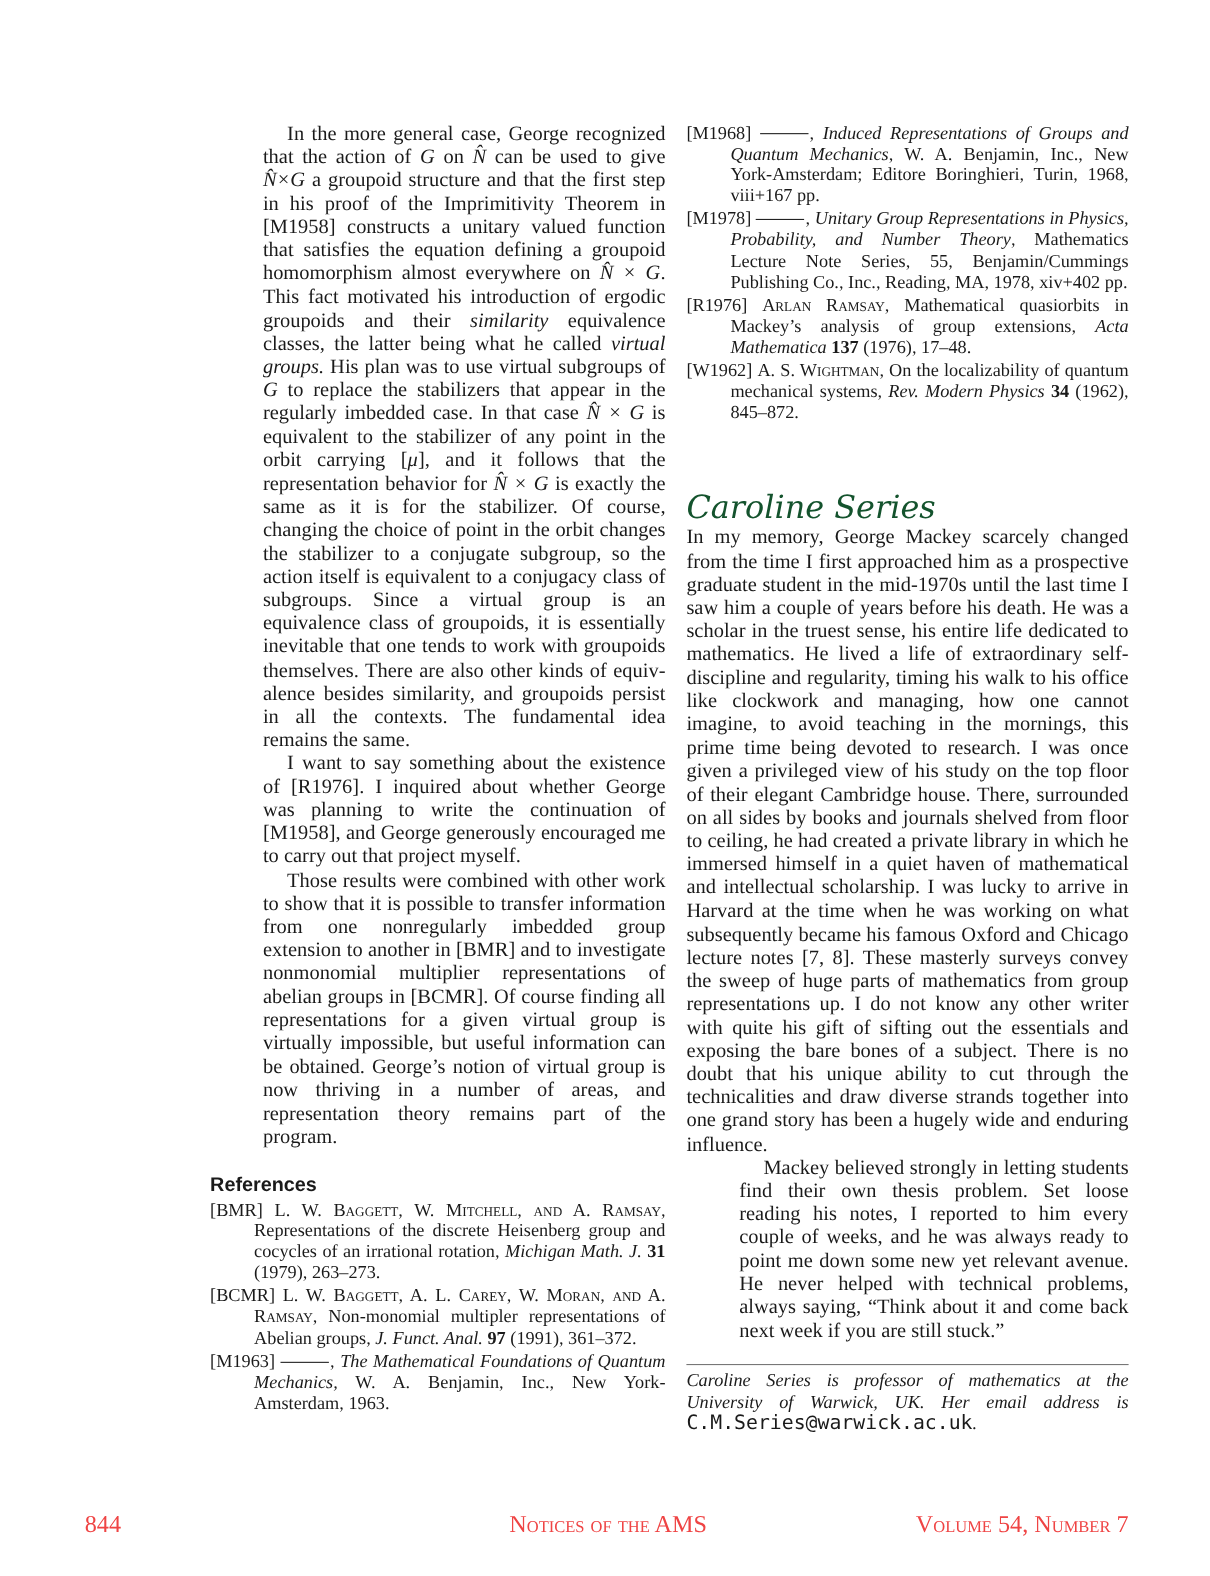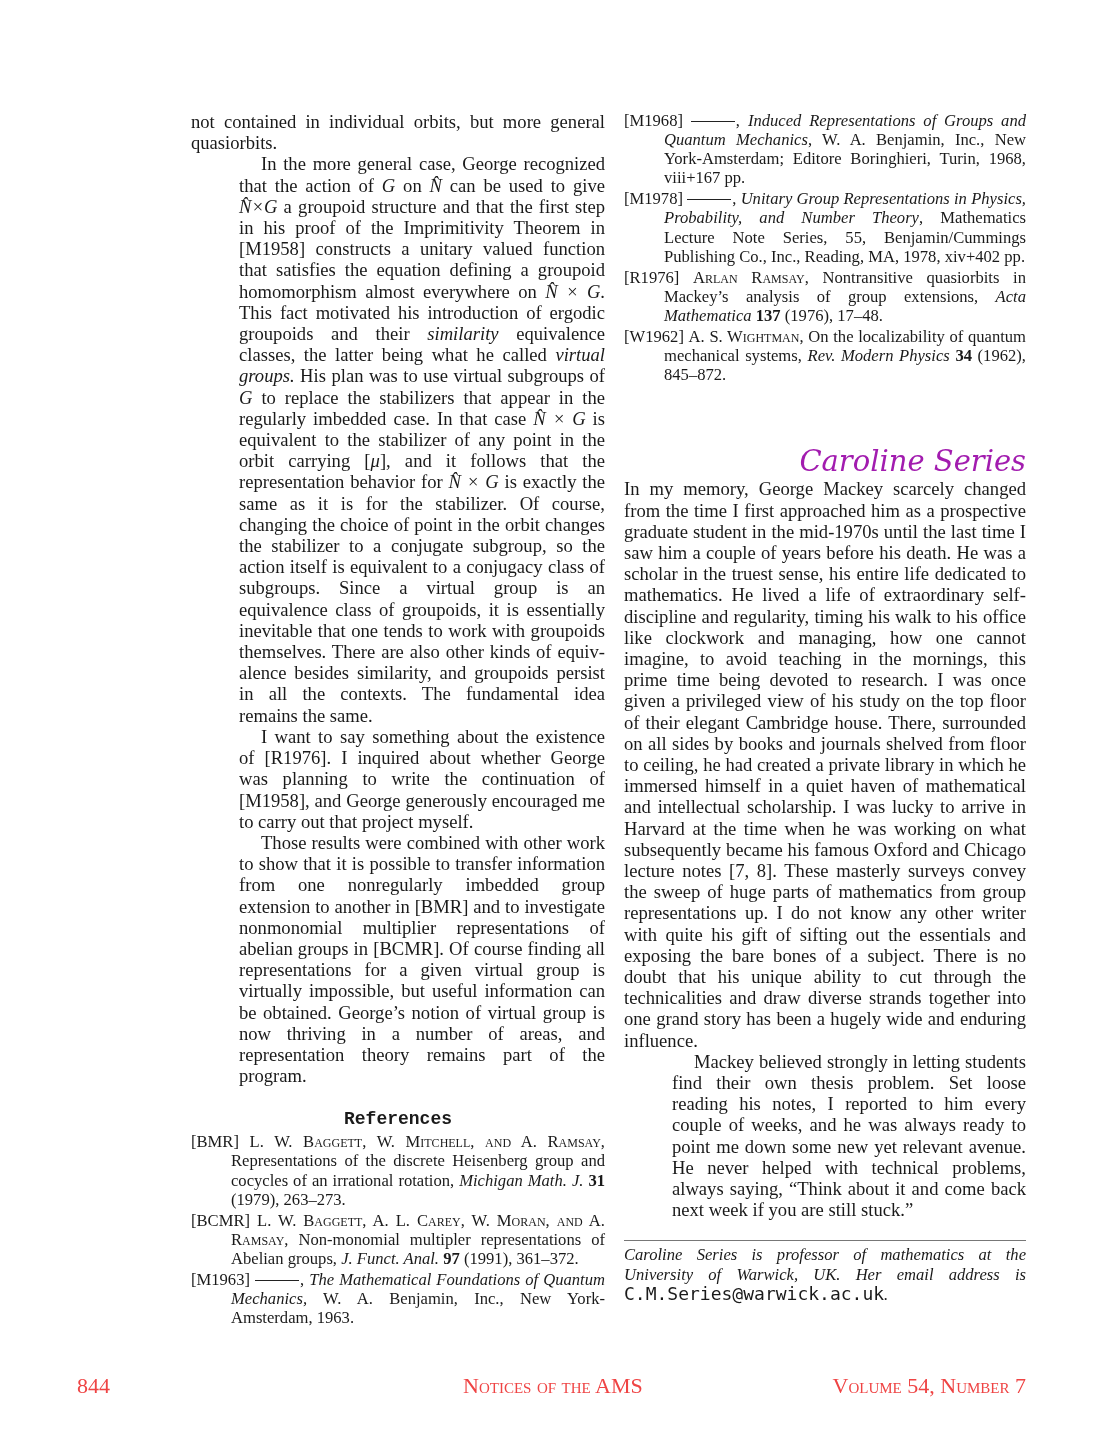--- a/index.html
+++ b/index.html
@@ -5,61 +5,60 @@
   html, body { margin: 0; padding: 0; background: #ffffff; }
   body { width: 1100px; height: 1433px; position: relative; overflow: hidden;
          font-family: "DejaVu Serif", "Liberation Serif", serif; color: #1a1a1a; }
   .col { position: absolute; top: 111px; width: 414px; }
   #col-left { left: 191px; }
   #col-right { left: 624px; width: 402px; }
   p.body { margin: 0; font-family: "Liberation Serif", serif; font-size: 18.6px;
            line-height: 21.2px; text-align: justify; hyphens: manual; }
   p.body.indent { text-indent: 22px; margin-left: 48px; }
   .ital { font-style: italic; }
-  h3.refs-heading { margin: 22px 0 2px 0; font-family: Liberation Mono, monospace;
-        font-weight: bold; font-size: 18px; line-height: 22px; text-align: center; }
+  h3.refs-heading { margin: 22px 0 2px 0; font-family: Liberation Sans, sans-serif;
+        font-weight: bold; font-size: 18px; line-height: 22px; }
   .ref { font-family: "Liberation Serif", serif; font-size: 16.6px; line-height: 19.1px;
          text-align: justify; padding-left: 40px; text-indent: -40px; margin: 0 0 2px 0; }
   .ref .sc { font-variant: small-caps; }
   .ref .b { font-weight: bold; }
   .ref .i { font-style: italic; }
   .dash { display: inline-block; width: 44px; border-bottom: 1px solid #222; vertical-align: 4px; margin-right: 1px; }
   h1.author { margin: 60px 0 0 0; font-family: "DejaVu Serif", serif; font-style: italic; font-weight: normal;
-              font-size: 29px; line-height: 34px; color: #a21caf; text-align: right; }
+              font-size: 29px; line-height: 34px; color: #14532d; }
   h2.article-title { margin: 22px 0 14px 0; font-family: "DejaVu Sans", sans-serif; font-weight: bold;
               font-size: 18px; line-height: 22px; }
   .bio-rule { border: 0; border-top: 1.5px solid #777; margin: 20px 0 4px 0; }
   .bio { font-family: "Liberation Serif", serif; font-style: italic; font-size: 16.6px; line-height: 19.1px;
          text-align: justify; margin: 0; }
   .bio .mono { font-family: "DejaVu Sans Mono", monospace; font-style: normal; font-size: 18px; }
   .footer { position: absolute; top: 1373px; font-family: "Liberation Serif", serif; font-size: 22px; color: #ef4444; }
   #footer-page { left: 77px; }
   #footer-journal { left: 463px; font-variant: small-caps; }
   #footer-volume { right: 74px; font-variant: small-caps; }
 </style>
 </head>
 <body>
 
 <div id="col-left" class="col">
-  <p class="body">not contained in individual orbits, but more gen­eral quasiorbits.</p>
   <p class="body indent"><span>In the more general case, George recognized that the action of </span><span class="ital">G</span><span> on </span><span class="ital">N̂</span><span> can be used to give </span><span class="ital">N̂×G</span><span> a groupoid structure and that the first step in his proof of the Imprimitivity Theorem in [M1958] constructs a unitary valued function that satisfies the equation defining a groupoid homomorphism almost everywhere on </span><span class="ital">N̂ × G</span><span>. This fact motivated his introduction of ergodic groupoids and their </span><span class="ital">similarity</span><span> equivalence classes, the latter being what he called </span><span class="ital">virtual groups.</span><span> His plan was to use virtual subgroups of </span><span class="ital">G</span><span> to replace the stabilizers that appear in the regularly imbedded case. In that case </span><span class="ital">N̂ × G</span><span> is equivalent to the stabilizer of any point in the orbit carrying [</span><span class="ital">μ</span><span>], and it follows that the representation behavior for </span><span class="ital">N̂ × G</span><span> is exactly the same as it is for the stabilizer. Of course, changing the choice of point in the orbit changes the stabilizer to a conjugate subgroup, so the action itself is equivalent to a conjugacy class of subgroups. Since a virtual group is an equivalence class of groupoids, it is essentially inevitable that one tends to work with groupoids themselves. There are also other kinds of equiv­alence besides similarity, and groupoids persist in all the contexts. The fundamental idea remains the same.</span></p>
   <p class="body indent">I want to say something about the existence of [R1976]. I inquired about whether George was planning to write the continuation of [M1958], and George generously encouraged me to carry out that project myself.</p>
   <p class="body indent">Those results were combined with other work to show that it is possible to transfer information from one nonregularly imbedded group extension to another in [BMR] and to investigate nonmono­mial multiplier representations of abelian groups in [BCMR]. Of course finding all representations for a given virtual group is virtually impossible, but useful information can be obtained. George’s notion of virtual group is now thriving in a num­ber of areas, and representation theory remains part of the program.</p>
 
   <h3 class="refs-heading">References</h3>
 
   <div class="ref"><span>[BMR]</span> <span class="sc">L. W. Baggett, W. Mitchell, and A. Ramsay</span>, <span>Representations of the discrete Heisenberg group and cocycles of an irrational rotation,</span> <span class="i">Michigan Math. J.</span> <span class="b">31</span> <span>(1979), 263–273.</span></div>
   <div class="ref"><span>[BCMR]</span> <span class="sc">L. W. Baggett, A. L. Carey, W. Moran, and A. Ramsay</span>, <span>Non-monomial multipler representa­tions of Abelian groups,</span> <span class="i">J. Funct. Anal.</span> <span class="b">97</span> <span>(1991), 361–372.</span></div>
   <div class="ref"><span>[M1963]</span> <span class="dash"></span>, <span class="i">The Mathematical Foundations of Quantum Mechanics,</span> <span>W. A. Benjamin, Inc., New York-Amsterdam, 1963.</span></div>
 </div>
 
 <div id="col-right" class="col">
   <div class="ref"><span>[M1968]</span> <span class="dash"></span>, <span class="i">Induced Representations of Groups and Quantum Mechanics</span><span>, W. A. Benjamin, Inc., New York-Amsterdam; Editore Boringhieri, Turin, 1968, viii+167 pp.</span></div>
   <div class="ref"><span>[M1978]</span> <span class="dash"></span>, <span class="i">Unitary Group Representations in Physics, Probability, and Number Theory</span><span>, Mathematics Lecture Note Series, 55, Ben­jamin/Cummings Publishing Co., Inc., Reading, MA, 1978, xiv+402 pp.</span></div>
-  <div class="ref"><span>[R1976]</span> <span class="sc">Arlan Ramsay</span>, <span>Nontransitive quasiorbits in Mackey’s analysis of group extensions,</span> <span class="i">Acta Mathematica</span> <span class="b">137</span> <span>(1976), 17–48.</span></div>
+  <div class="ref"><span>[R1976]</span> <span class="sc">Arlan Ramsay</span>, <span>Mathematical quasiorbits in Mackey’s analysis of group extensions,</span> <span class="i">Acta Mathematica</span> <span class="b">137</span> <span>(1976), 17–48.</span></div>
   <div class="ref"><span>[W1962]</span> <span class="sc">A. S. Wightman</span>, <span>On the localizability of quan­tum mechanical systems,</span> <span class="i">Rev. Modern Physics</span> <span class="b">34</span> <span>(1962), 845–872.</span></div>
 
   <h1 class="author">Caroline Series</h1>
 
   <p class="body">In my memory, George Mackey scarcely changed from the time I first approached him as a prospec­tive graduate student in the mid-1970s until the last time I saw him a couple of years before his death. He was a scholar in the truest sense, his entire life dedicated to mathematics. He lived a life of extraordinary self-discipline and regular­ity, timing his walk to his office like clockwork and managing, how one cannot imagine, to avoid teaching in the mornings, this prime time being devoted to research. I was once given a privileged view of his study on the top floor of their ele­gant Cambridge house. There, surrounded on all sides by books and journals shelved from floor to ceiling, he had created a private library in which he immersed himself in a quiet haven of mathematical and intellectual scholarship. I was lucky to arrive in Harvard at the time when he was working on what subsequently became his famous Oxford and Chicago lecture notes [7, 8]. These masterly surveys convey the sweep of huge parts of mathematics from group representations up. I do not know any other writer with quite his gift of sifting out the essentials and exposing the bare bones of a subject. There is no doubt that his unique ability to cut through the technicali­ties and draw diverse strands together into one grand story has been a hugely wide and enduring influence.</p>
   <p class="body indent">Mackey believed strongly in letting students find their own thesis problem. Set loose reading his notes, I reported to him every couple of weeks, and he was always ready to point me down some new yet relevant avenue. He never helped with technical problems, always saying, “Think about it and come back next week if you are still stuck.”</p>
 
   <hr class="bio-rule">
   <p class="bio"><span>Caroline Series is professor of mathematics at the University of Warwick, UK. Her email address is </span><span class="mono">C.M.Series@warwick.ac.uk</span><span>.</span></p>
 </div>

